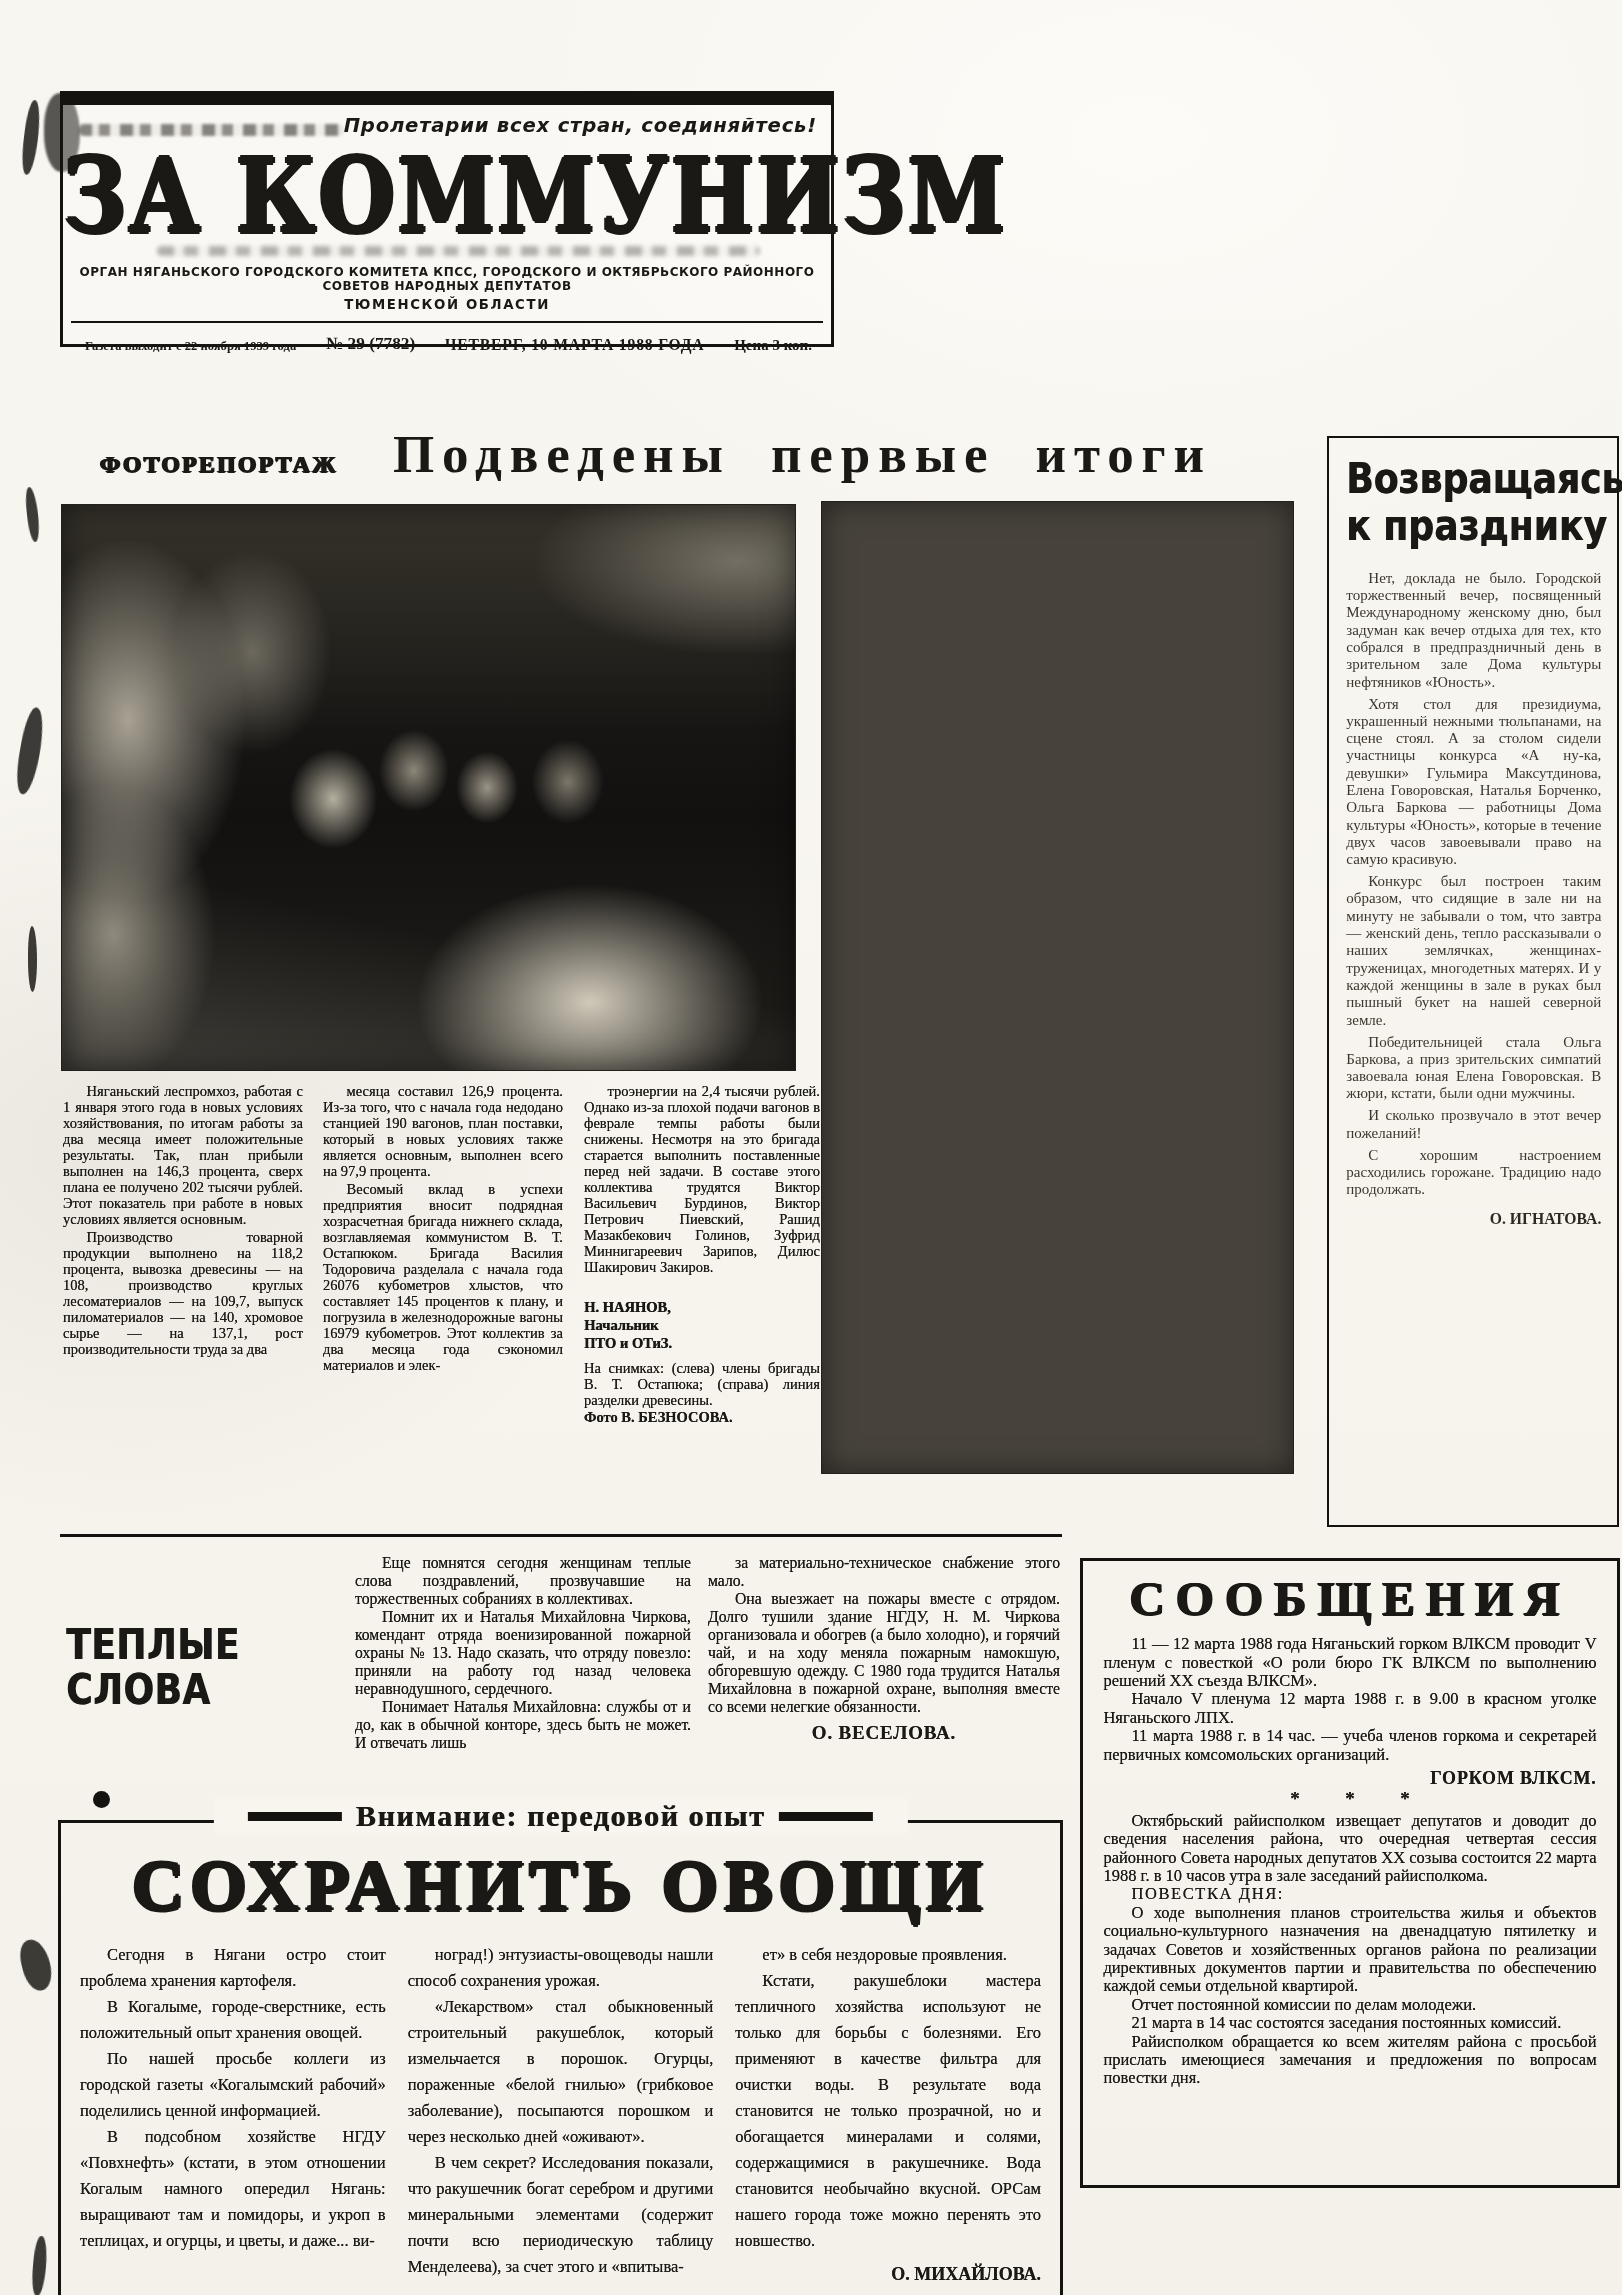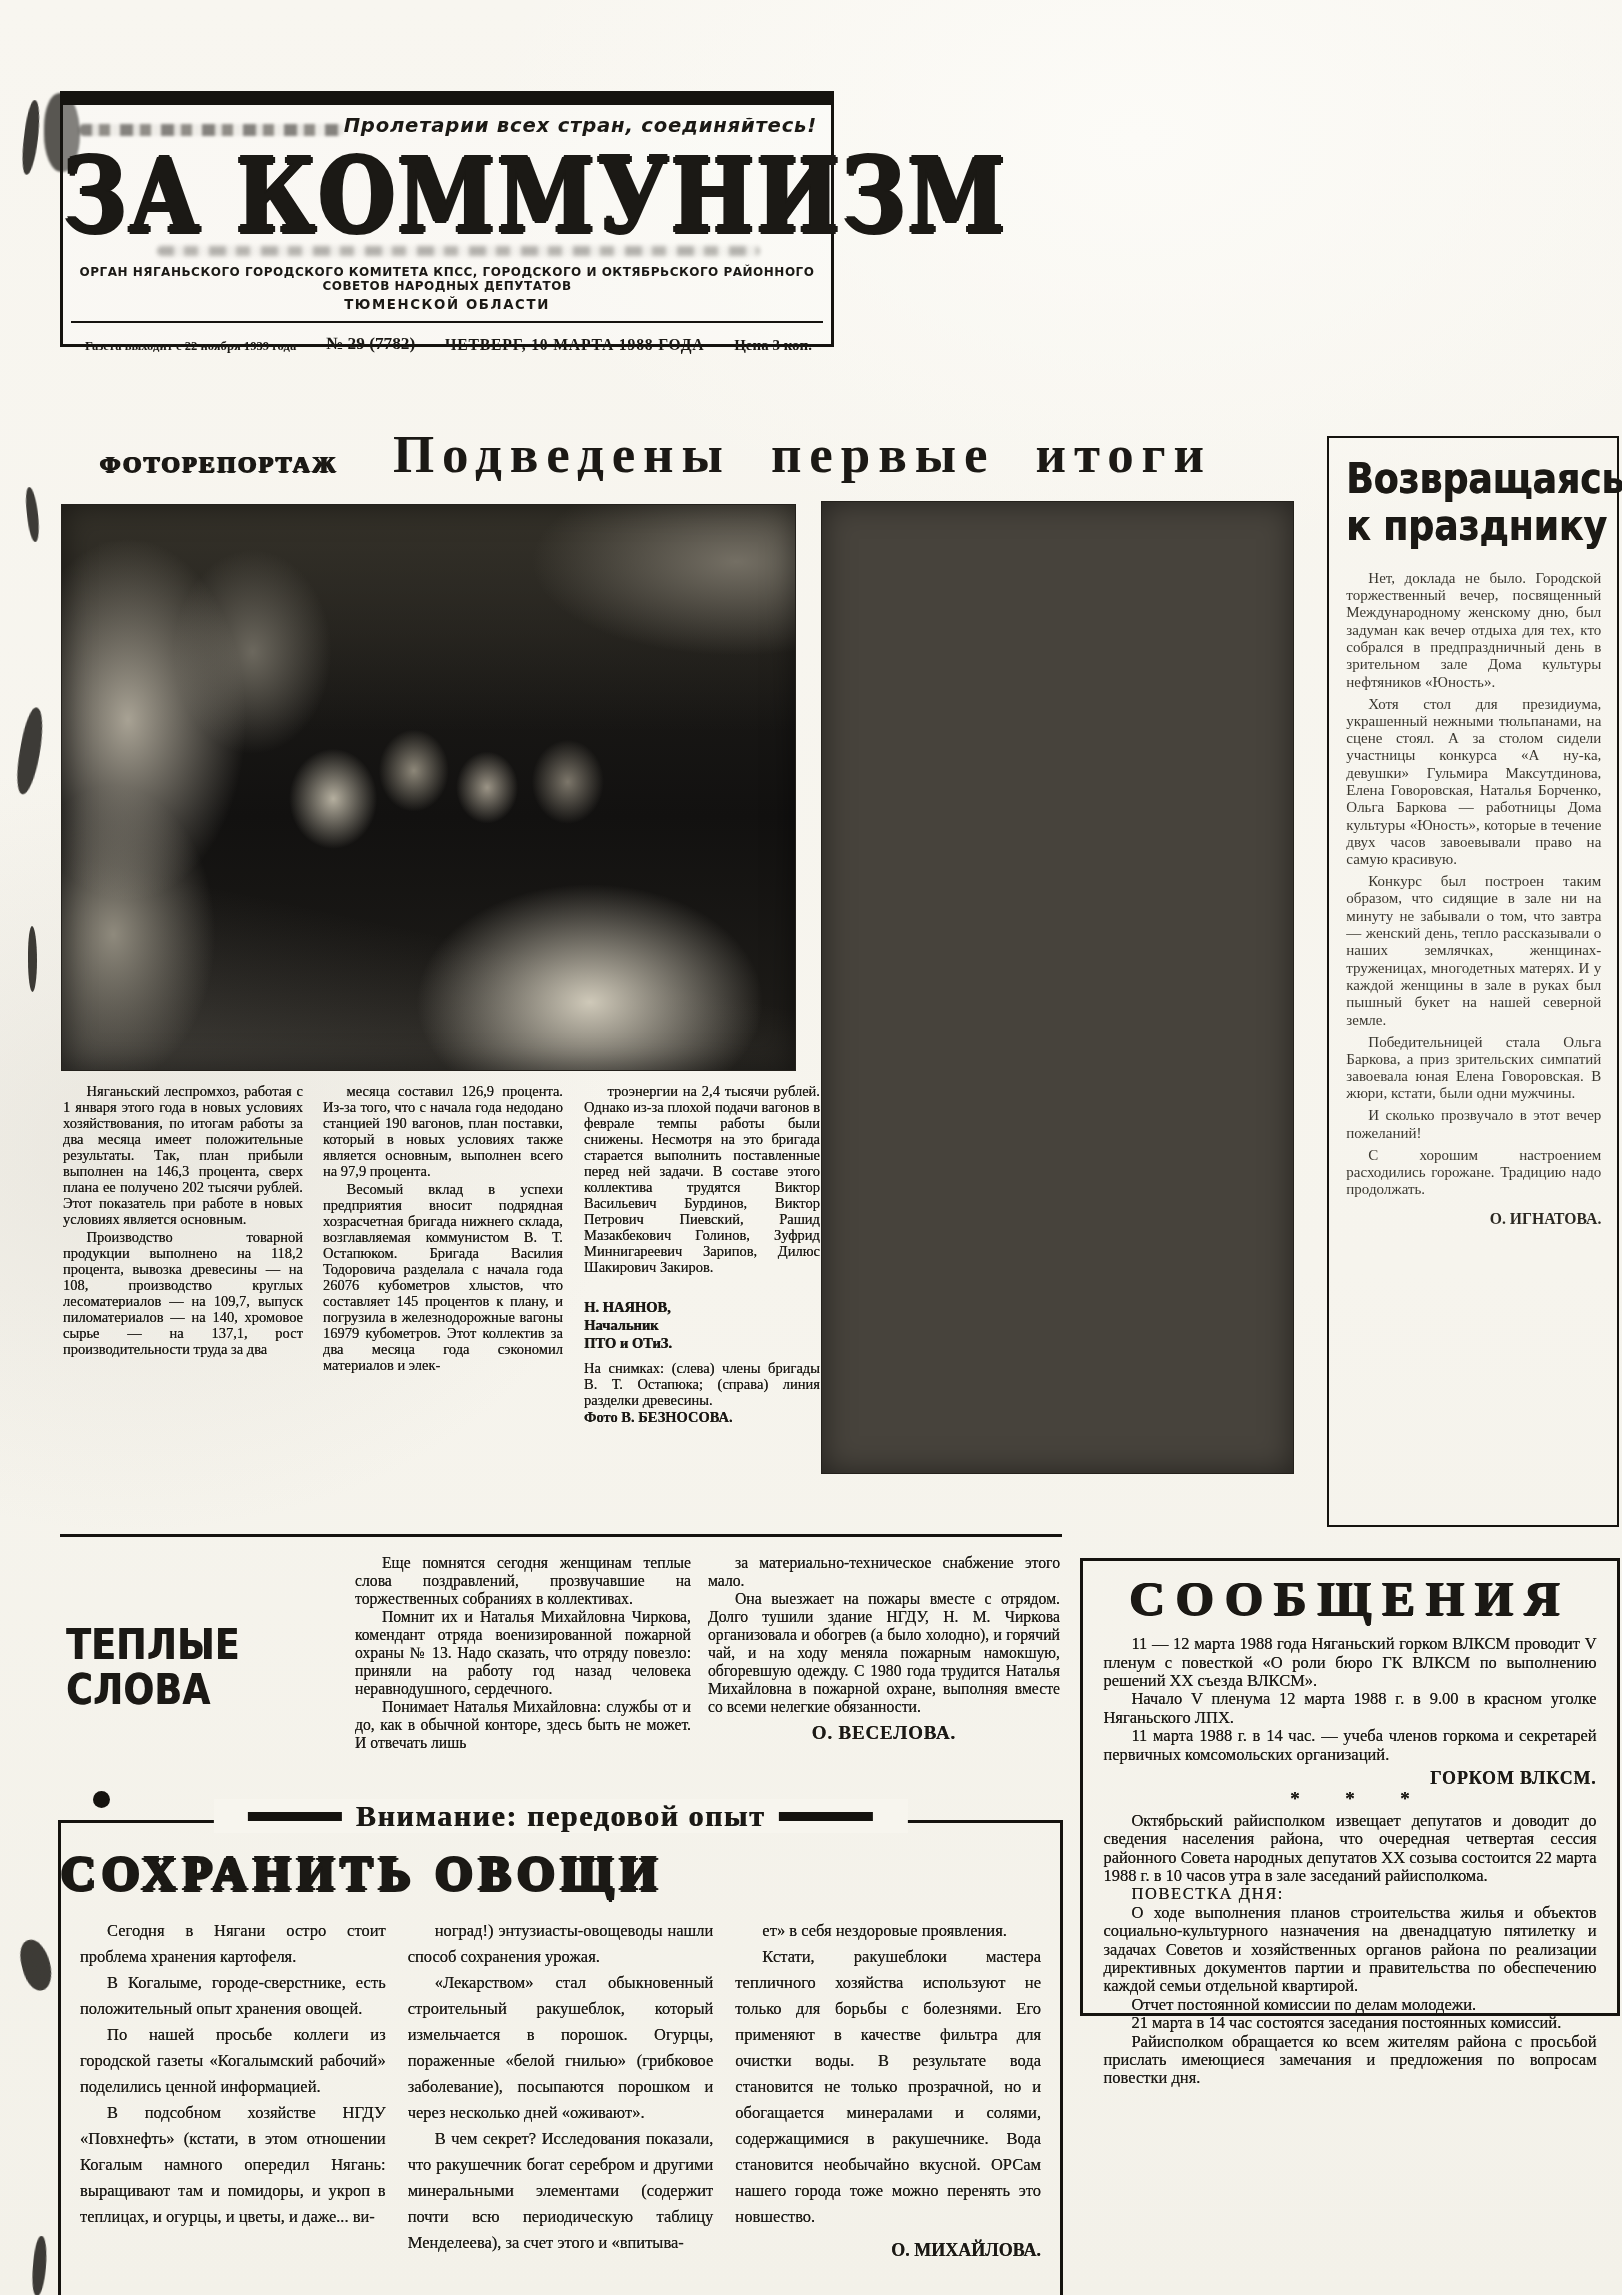--- a/index.html
+++ b/index.html
@@ -86,35 +86,35 @@
   .holiday-sig{margin-top:11px;font-weight:bold;text-align:right;font-size:15.7px;color:#2c2922;filter:blur(0.2px);}
   
   .warm-title{position:absolute;left:66px;top:1622px;font-family:"DejaVu Sans", sans-serif;font-weight:bold;
     font-size:42px;line-height:1.08;letter-spacing:0.8px;transform:scaleX(.85);transform-origin:left top;text-shadow:1.1px 0 currentColor;}
   .warm-dot{position:absolute;left:93px;top:1791px;width:17.3px;height:17.3px;border-radius:50%;background:#15130f;}
   .warm-col{position:absolute;top:1554px;font-size:15.7px;line-height:18px;text-align:justify;text-shadow:0 0 0.4px rgba(25,22,17,.85);}
   .w1{left:355px;width:336px;} .w2{left:708px;width:352px;}
   .warm-col p{margin:0;text-indent:27px;}
   .warm-sig{margin-top:7.9px;text-align:center;font-weight:bold;font-size:19px;letter-spacing:0.8px;}
   
-  .annc{position:absolute;left:1080px;top:1558px;width:540px;height:458px;border:3.1px solid #15130f;
+  .annc{position:absolute;left:1080px;top:1558px;width:540px;height:630px;border:3.1px solid #15130f;
     box-sizing:border-box;padding:11px 20.4px 0 20.4px;}
   .annc-title{text-align:center;font-weight:900;font-size:49px;letter-spacing:11px;line-height:1;margin-top:1.6px;}
   .annc-body{margin-top:12.6px;font-size:16.5px;line-height:18.4px;text-align:justify;text-shadow:0 0 0.4px rgba(25,22,17,.85);}
   .annc-body p{margin:0;text-indent:28px;}
   .annc-sig{font-weight:bold;text-align:right;font-size:18px;margin:4.7px 0 1.6px 0;letter-spacing:0.8px;}
   .stars{text-align:center;font-weight:bold;font-size:19px;letter-spacing:20.4px;margin:3.1px 0 3.1px 20.4px;}
   .agenda{letter-spacing:1.6px;}
   
   .veg{position:absolute;left:58px;top:1820px;width:1005px;height:476px;border:3.9px solid #15130f;border-bottom:none;
     box-sizing:border-box;}
   .veg-kicker{position:absolute;top:-23.6px;left:50%;transform:translateX(-50%);background:#f7f5ee;
     padding:0 20.4px;font-weight:bold;font-size:30px;letter-spacing:1.6px;white-space:nowrap;text-shadow:0.6px 0 currentColor;}
   .veg-kicker .bar{display:inline-block;vertical-align:middle;width:94px;height:8.6px;background:#15130f;margin:0 14px 6.3px 14px;}
-  .veg-headline{font-weight:900;font-size:48px;letter-spacing:6.3px;margin-top:27px;line-height:1;}
+  .veg-headline{text-align:center;font-weight:900;font-size:72px;letter-spacing:6.3px;margin-top:27px;line-height:1;}
   .veg-cols{display:flex;gap:22px;padding:20.4px 19px 0 19px;}
   .veg-col{flex:1;font-size:16.5px;line-height:26px;text-align:justify;text-shadow:0 0 0.4px rgba(25,22,17,.85);}
   .veg-col p{margin:0;text-indent:27px;}
   .veg-sig{margin-top:6.3px;text-align:right;font-weight:bold;font-size:18px;}
 </style>
 </head>
 <body>
 
 <div class="page">
 

